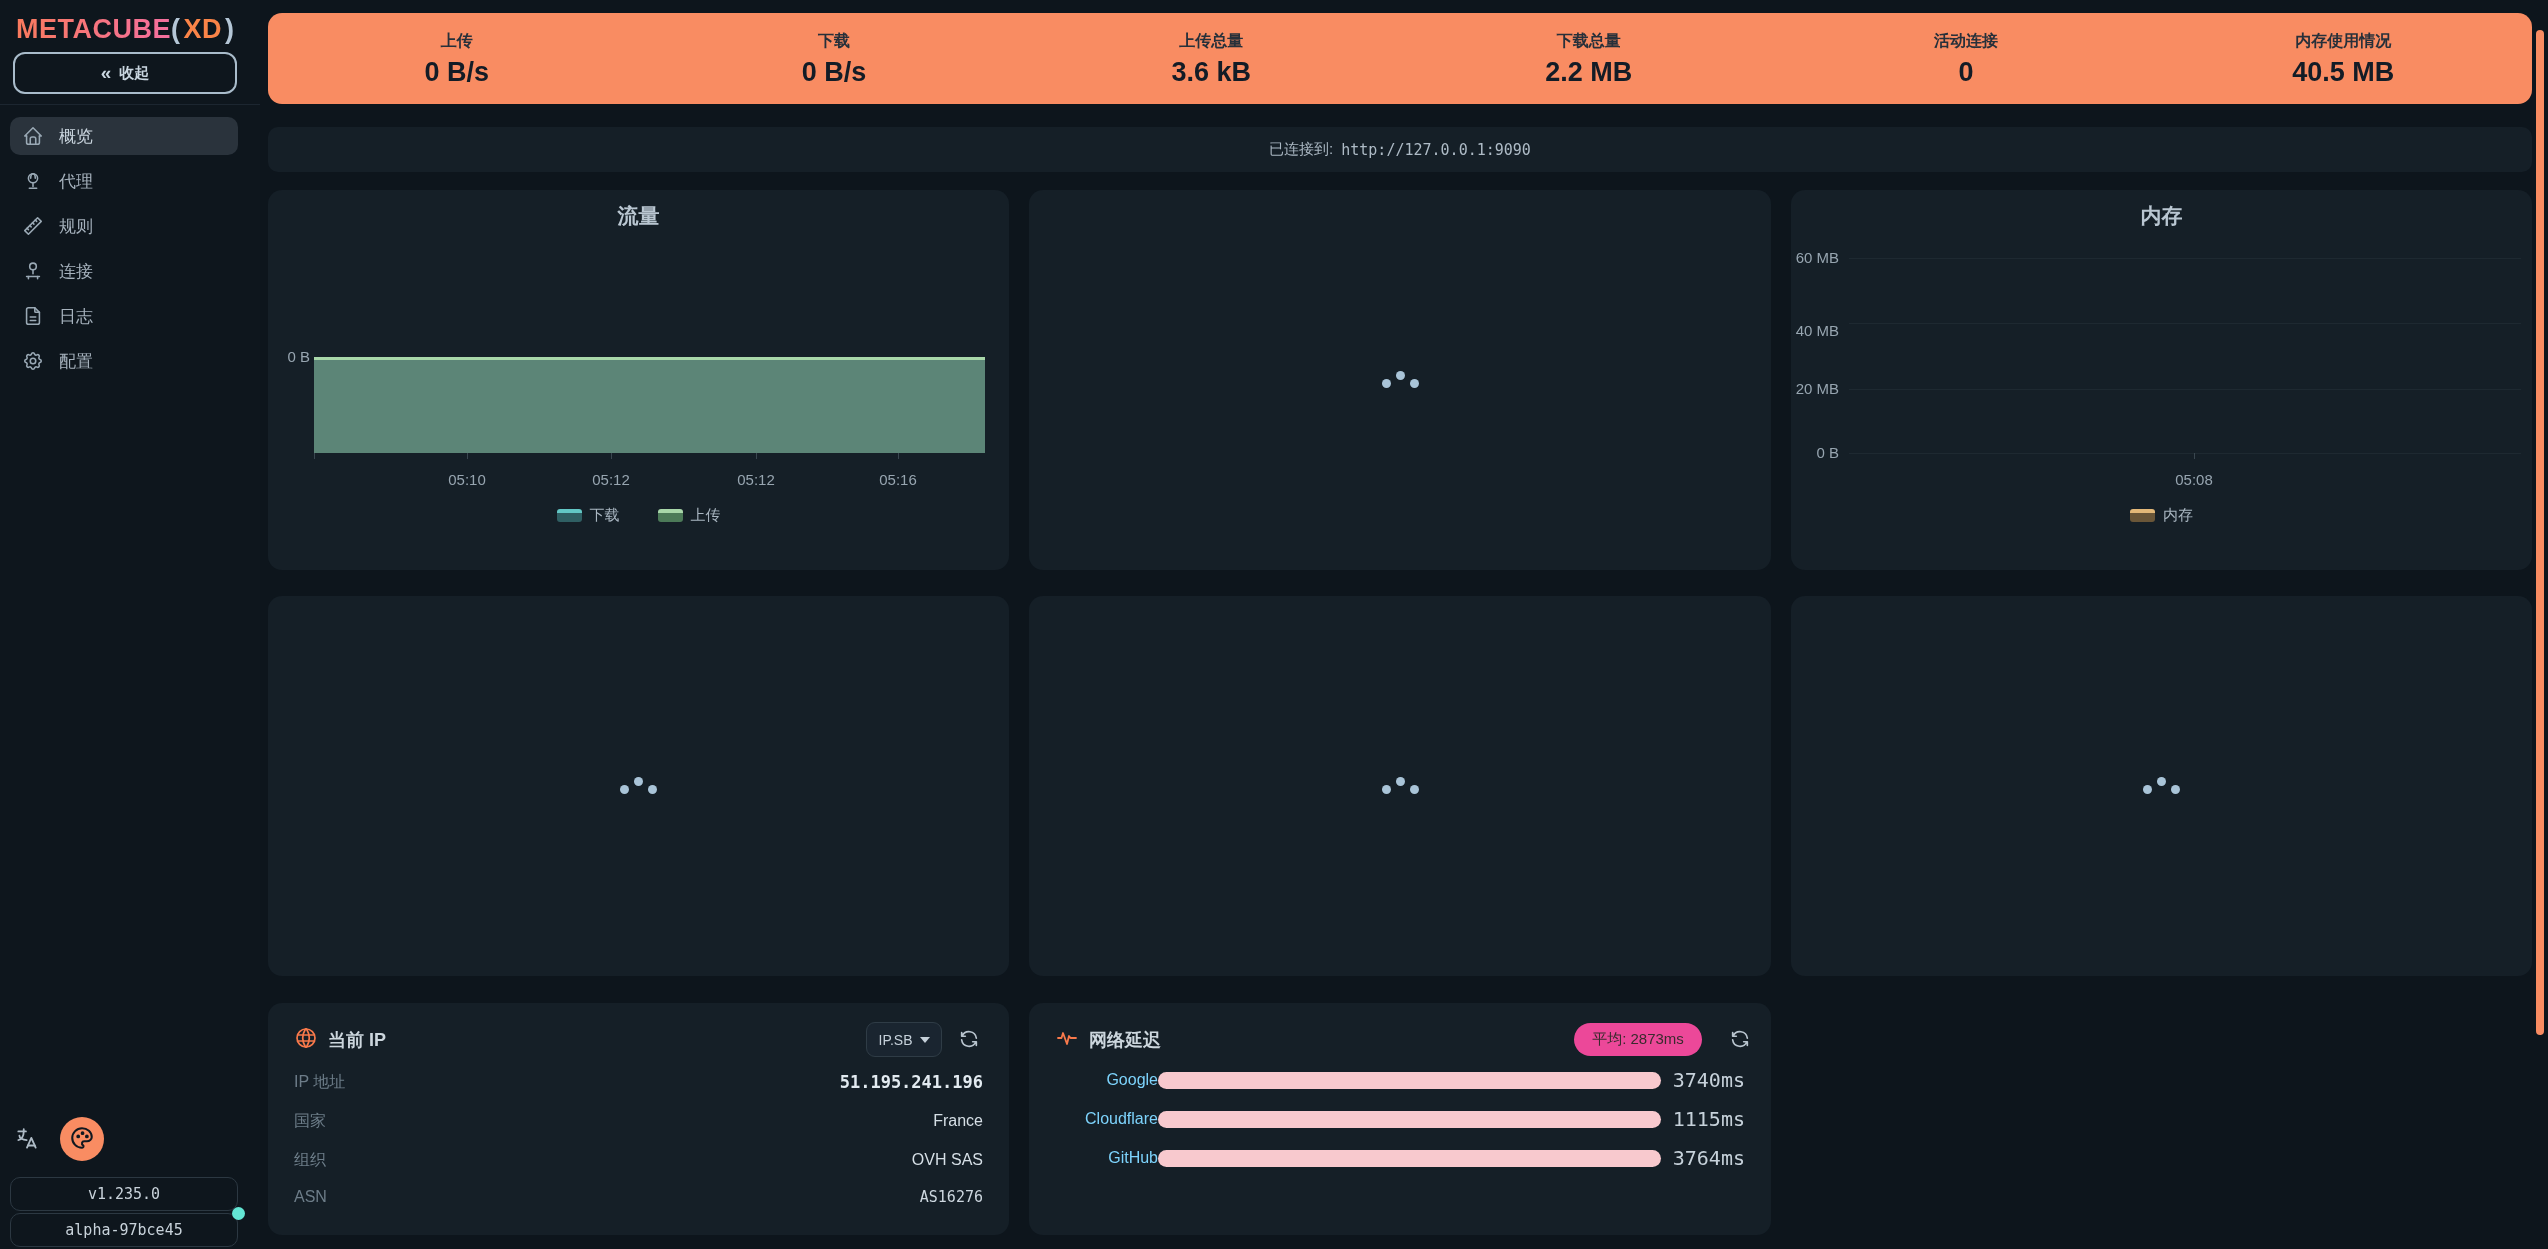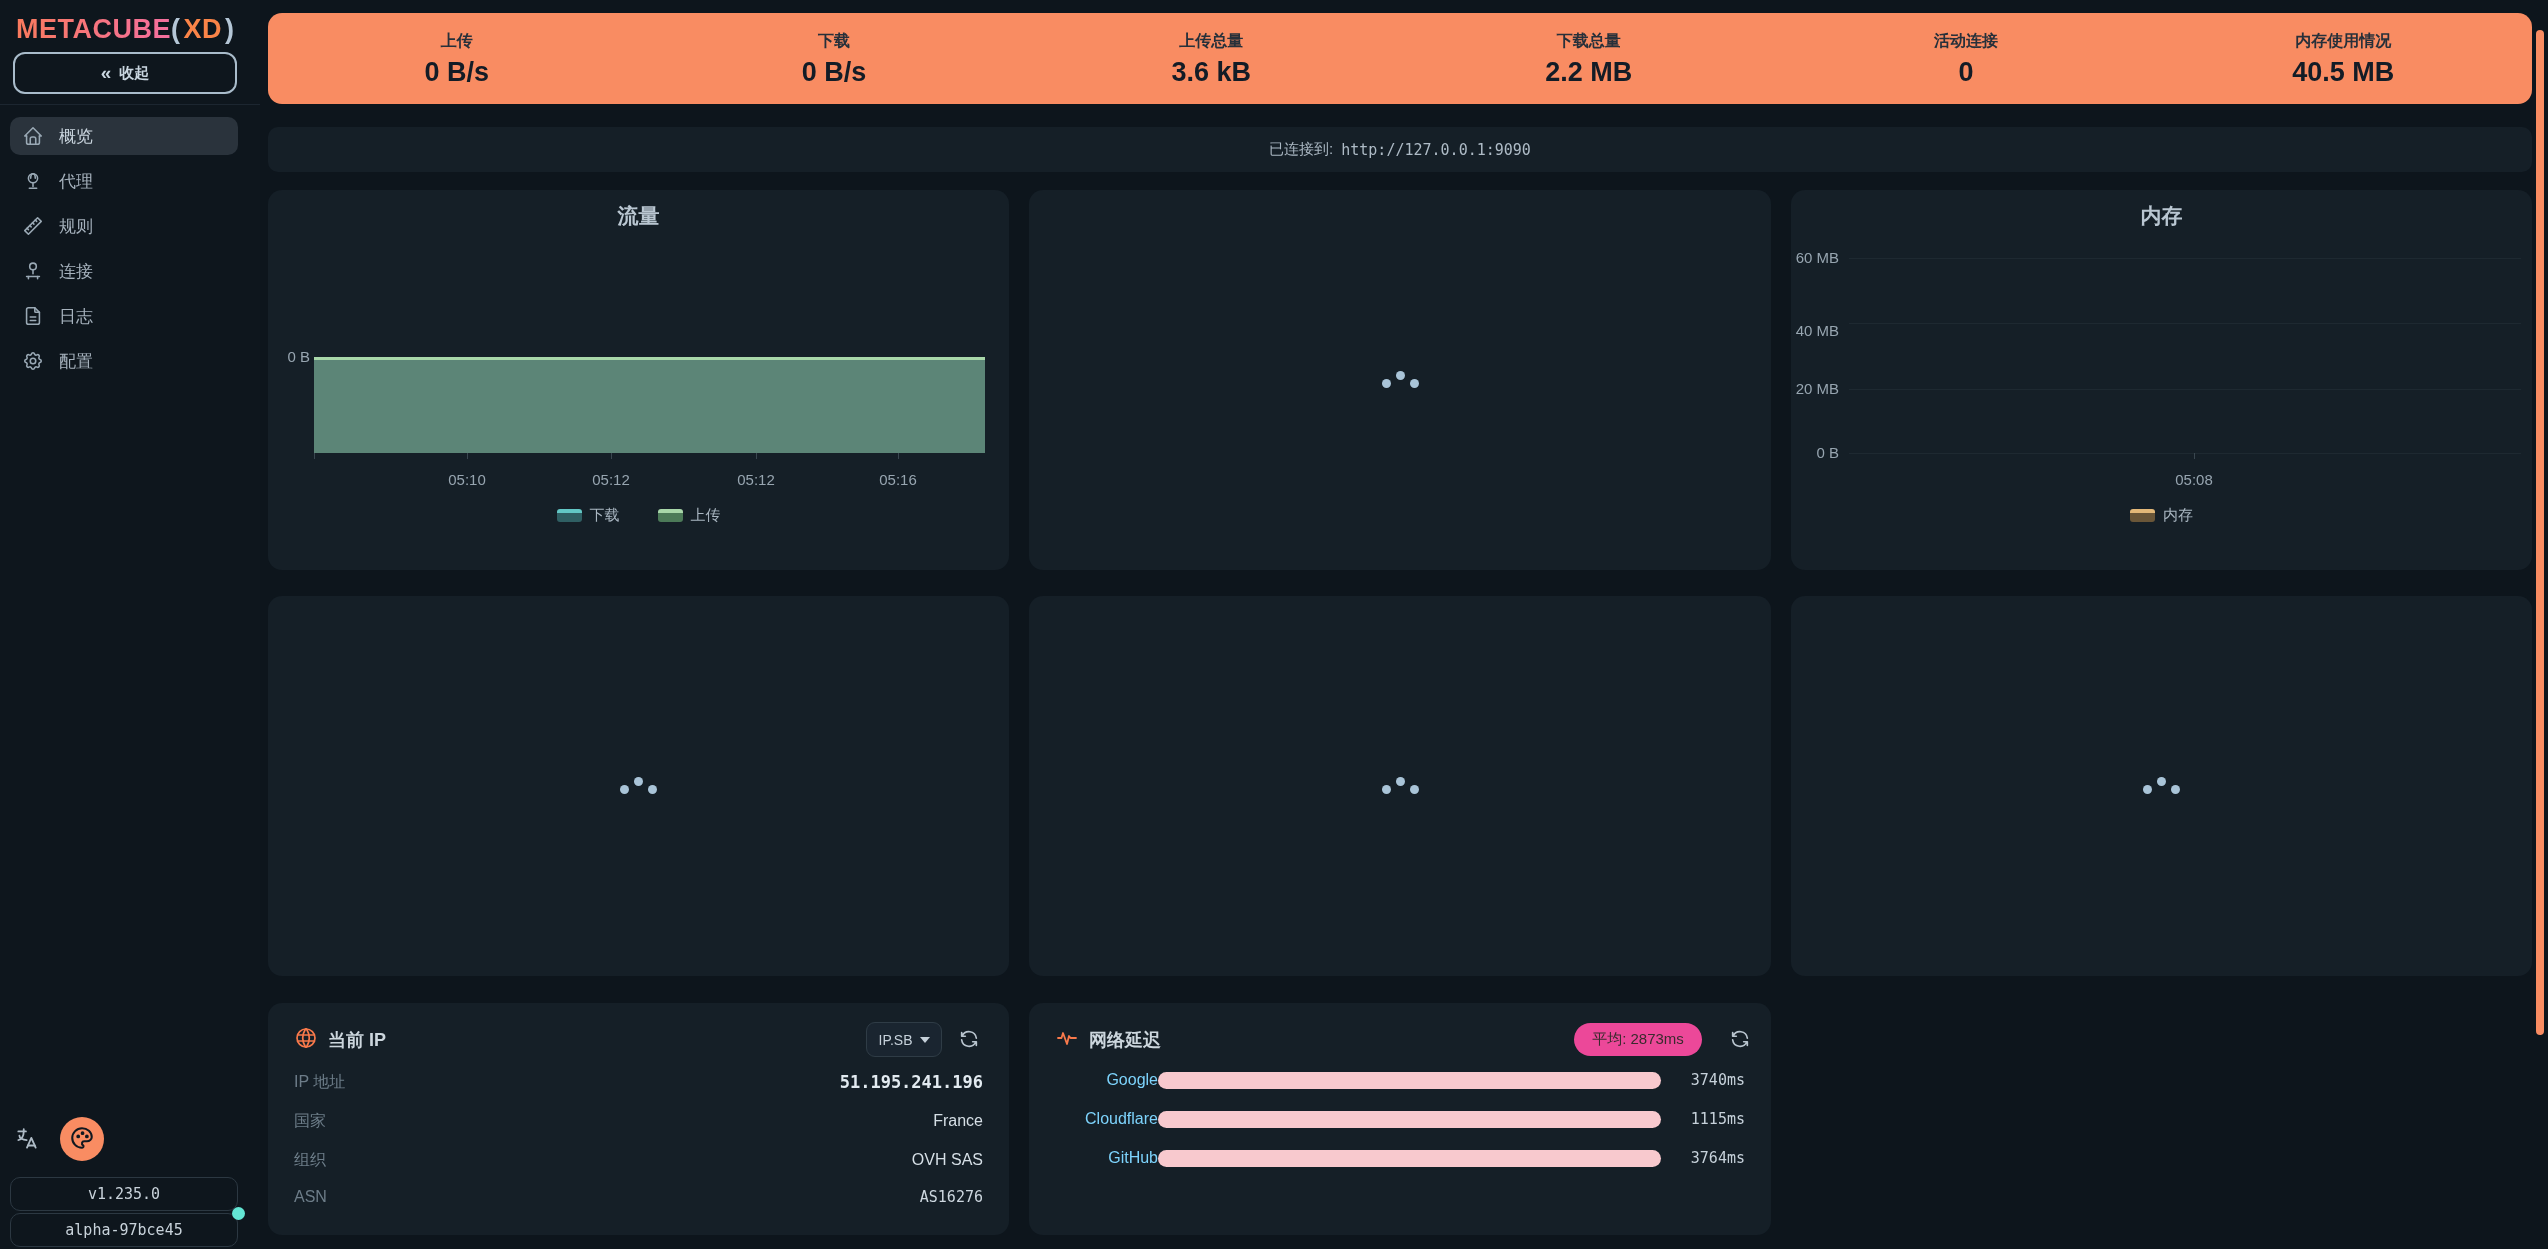--- a/index.html
+++ b/index.html
@@ -108,21 +108,21 @@
   .kv-value.ip { font-family:"DejaVu Sans Mono", monospace; font-weight:bold; font-size:17px; color:#e2eaf0; }
   .kv-value.asn { font-family:"DejaVu Sans Mono", monospace; font-size:15px; color:#cdd7df; }
 
   .avg-pill {
     position:absolute; left:545px; top:20px; width:128px; height:33px; border-radius:17px;
     background:#ec4899; color:#3a2b2e; font-size:15px; display:flex; align-items:center; justify-content:center;
   }
   .lat-row { position:absolute; left:26px; right:26px; height:22px; display:flex; align-items:center; }
   .lat-label { width:103px; font-size:16px; color:#7dd3fc;text-align:right; }
   .lat-bar { width:503px; height:17px; border-radius:9px; background:#f8c9ce; }
-  .lat-value { flex:1; text-align:right; font-size:15px; color:#c6d1da; }
+  .lat-value { flex:1; text-align:right; font-size:20px; color:#c6d1da; }
 
   .scroll-thumb { position:absolute; left:2536px; top:30px; width:8px; height:1005px; border-radius:4px; background:#f98c62; }
 </style>
 </head>
 <body>
 
 <div class="app">
 
   <aside class="sidebar">
     <div class="logo"><span class="logo-brand">METACUBE</span><span class="logo-paren">(</span><span class="logo-xd">XD</span><span class="logo-paren">)</span></div>

